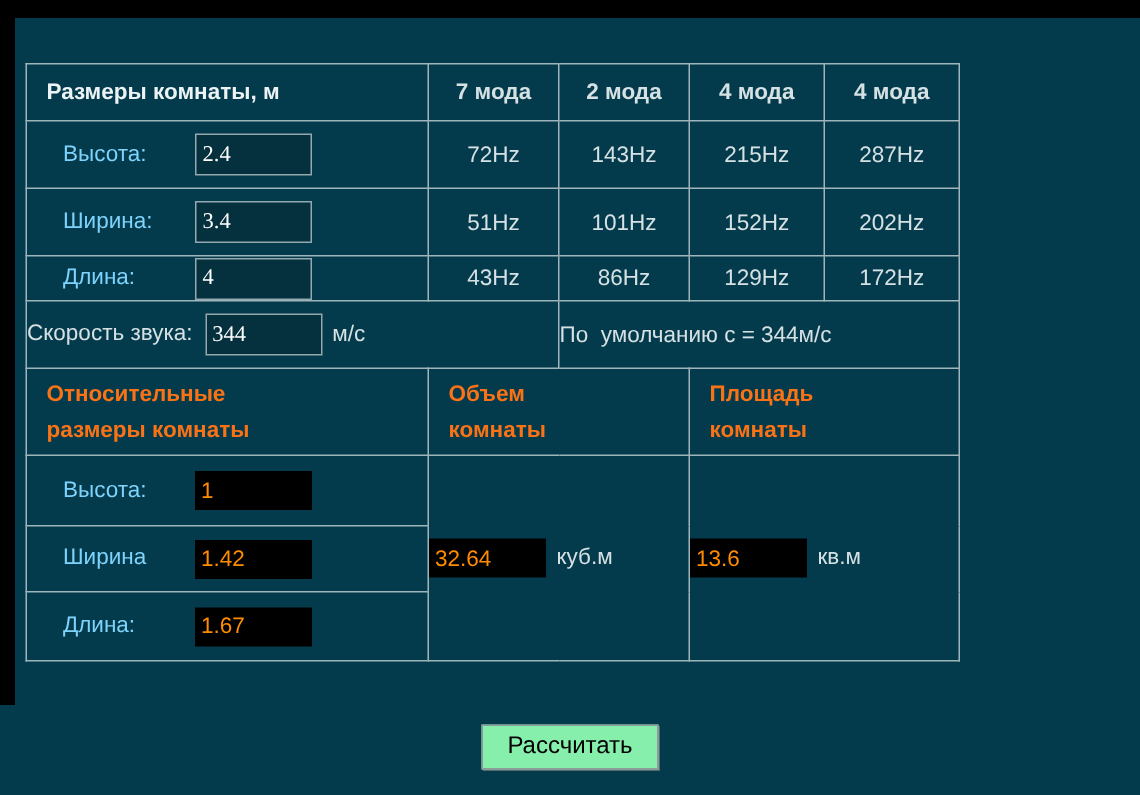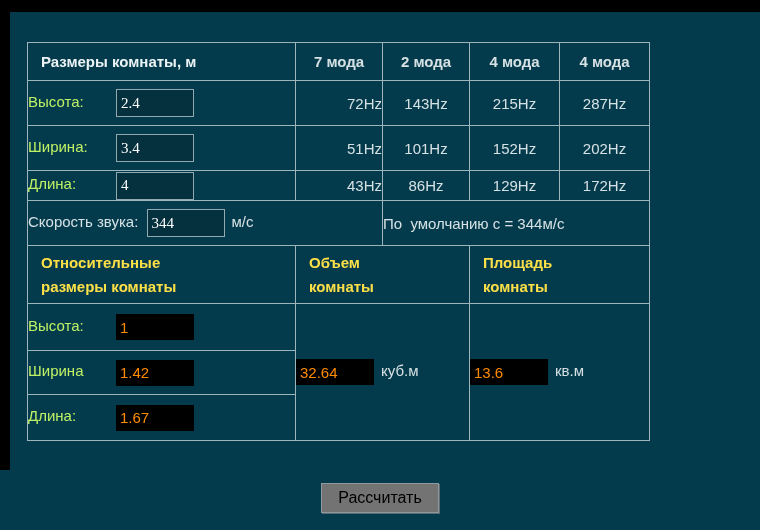--- a/index.html
+++ b/index.html
@@ -8,37 +8,37 @@
     background:var(--bg,#043B4C);
     font-family:"Liberation Sans", sans-serif;
     position:relative;
   }
   .edge{position:absolute;background:#000;}
   #topbar{left:0;top:0;width:760px;height:12px;}
   #leftbar{left:0;top:12px;width:10px;height:458px;}
 
   table.calc{
     border-collapse:collapse;
-    position:absolute;left:27px;top:42px;
+    position:absolute;left:17px;top:42px;
     table-layout:fixed;
   }
   .calc td,.calc th{
     border:1px solid #9FB5BC;
     padding:0;
     vertical-align:middle;
     color:#D6E1E4;
     font-size:15px;
     font-weight:400;
   }
   .lblcell{padding-left:13px;text-align:left;}
-  .lbl{display:inline-block;width:88px;color:#bef264;}
+  .lbl{display:inline-block;width:88px;color:#7dd3fc;margin-left:24px;}
   th.titlecell{padding-left:13px;text-align:left;color:#ECF3F5;font-weight:700;}
   th.modecell{text-align:center;font-weight:700;}
   .freq{text-align:center;}
-  .m1{color:var(--mode1,#1E9BF0);text-align:right;}
+  .m1{color:var(--mode1,#1E9BF0);}
   .m2{color:var(--mode2,#1FA11F);}
   .m3{color:var(--mode3,#CC66CC);}
   .m4{color:var(--mode4,#EDED45);}
 
   input.teal{
     width:68px;height:24px;
     background:#05303E;
     border:1px solid #93A9B0;
     color:#FFFFFF;
     font-size:15px;
@@ -51,35 +51,35 @@
     background:#000000;
     border:none;
     color:var(--orange,#FF8C00);
     font-size:15px;
     font-family:"Liberation Sans", sans-serif;
     padding:1px 4px;
     vertical-align:middle;
   }
   .unit{color:#D6E1E4;font-size:15px;margin-left:7px;text-align:right;}
   .note{white-space:pre;}
-  th.hdr2{padding-left:13px;text-align:left;color:#fde047;font-weight:700;line-height:1.55;}
+  th.hdr2{padding-left:13px;text-align:left;color:#f97316;font-weight:700;line-height:1.55;}
   .hdr2 span{display:inline-block;vertical-align:middle;}
   .w1{max-width:175px;}
   .w2{max-width:95px;}
   .w3{max-width:105px;}
   .outcell{padding-left:7px;text-align:left;}
 
   #btnrow{
     position:absolute;left:0;top:483px;width:760px;
     text-align:center;
   }
   #calcbtn{
     font-family:"Liberation Sans", sans-serif;
     font-size:16px;color:#000;
-    background:#737373;
+    background:#86efac;
     border:1px solid #8F9A9E;
     box-shadow:1px 1px 0 #5a6a70;
     padding:4px 0;
     min-width:118px;height:30px;
     cursor:pointer;
   }
 </style>
 </head>
 <body style="--bg: #043B4C; --mode1: #1E9BF0; --mode2: #1FA11F; --mode3: #CC66CC; --mode4: #EDED45; --orange: #FF8C00;">
 

